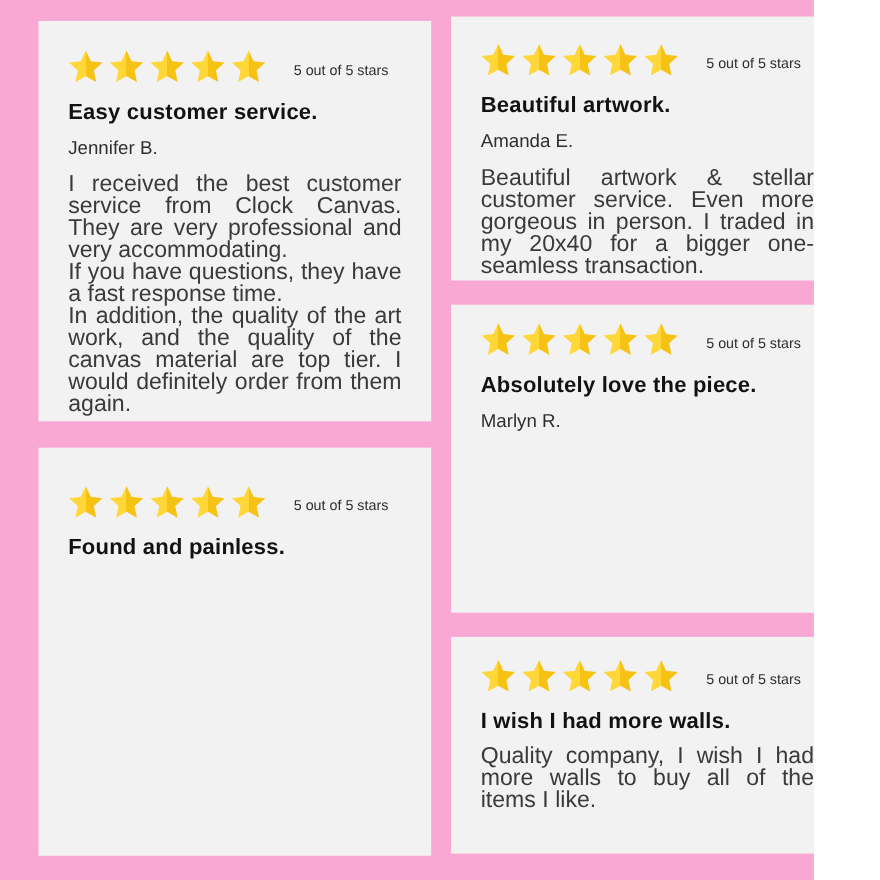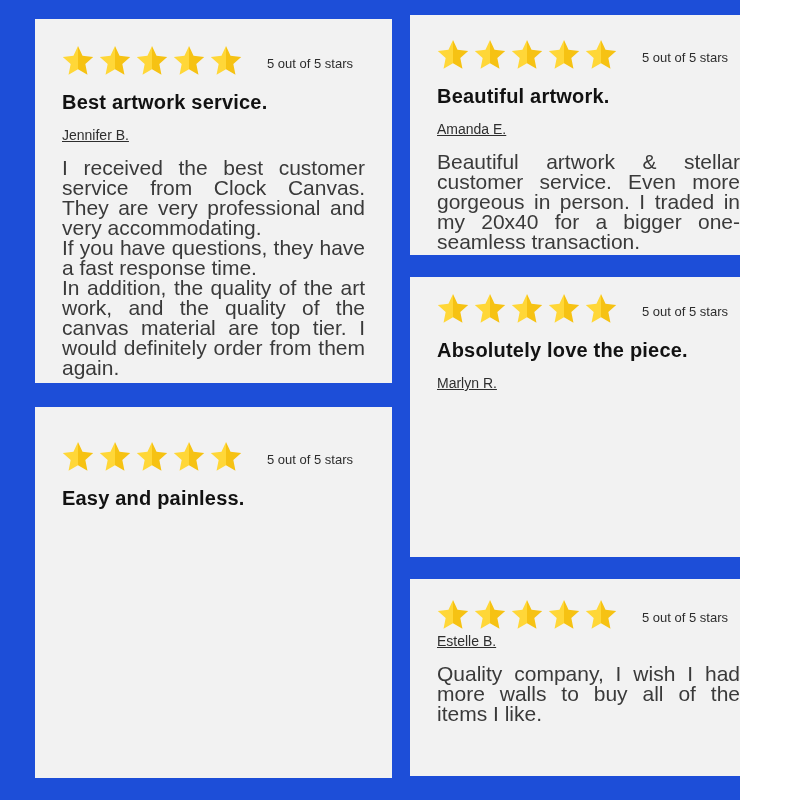--- a/index.html
+++ b/index.html
@@ -5,21 +5,21 @@
   html, body {
     margin: 0;
     padding: 0;
     background: #ffffff;
     font-family: "Liberation Sans", sans-serif;
   }
   .canvas {
     position: relative;
     width: 740px;
     height: 800px;
-    background: #1d4ed8;
+    background: #f9a8d4;
     overflow: hidden;
   }
   .column {
     position: absolute;
     width: 357px;
   }
   .col-left  { left: 35px;  top: 19px; }
   .col-right { left: 410px; top: 15px; }
 
   .card {
@@ -67,25 +67,24 @@
   }
   .review-title {
     font-size: 20px;
     font-weight: bold;
     color: #121212;
     line-height: 24px;
     letter-spacing: 0.2px;
     margin: 14px 0 10px 0;
   }
   .reviewer-name {
-    font-size: 14px;
+    font-size: 17px;
     color: #2e2e2e;
     line-height: 22px;
     margin: 0 0 12px 0;
-    text-decoration: underline;
   }
   .review-body {
     font-size: 21px;
     color: #3a3a3a;
     line-height: 20px;
     margin: 0;
     text-align: justify;
     white-space: pre-line;
   }
 </style>
@@ -119,21 +118,21 @@
   </svg>
             <svg viewBox="0 0 24 23">
     <polygon points="12,0.6 15.4,7.9 23.4,8.8 17.5,14.2 19.1,22.1 12,18.1 4.9,22.1 6.5,14.2 0.6,8.8 8.6,7.9" fill="url(#starGrad)"></polygon>
   </svg>
             <svg viewBox="0 0 24 23">
     <polygon points="12,0.6 15.4,7.9 23.4,8.8 17.5,14.2 19.1,22.1 12,18.1 4.9,22.1 6.5,14.2 0.6,8.8 8.6,7.9" fill="url(#starGrad)"></polygon>
   </svg>
           </span>
         <span class="rating-text">5 out of 5 stars</span>
       </div>
-      <h2 class="review-title">Best artwork service.</h2>
+      <h2 class="review-title">Easy customer service.</h2>
       <div class="reviewer-name">Jennifer B.</div>
       <p class="review-body">I received the best customer service from Clock Canvas. They are very professional and very accommodating.
 If you have questions, they have a fast response time.
 In addition, the quality of the art work, and the quality of the canvas material are top tier. I would definitely order from them again.</p>
     </section>
 
     <section class="card h371 pt34">
       <div class="star-row">
         <span class="stars">
             <svg viewBox="0 0 24 23">
@@ -147,21 +146,21 @@
   </svg>
             <svg viewBox="0 0 24 23">
     <polygon points="12,0.6 15.4,7.9 23.4,8.8 17.5,14.2 19.1,22.1 12,18.1 4.9,22.1 6.5,14.2 0.6,8.8 8.6,7.9" fill="url(#starGrad)"></polygon>
   </svg>
             <svg viewBox="0 0 24 23">
     <polygon points="12,0.6 15.4,7.9 23.4,8.8 17.5,14.2 19.1,22.1 12,18.1 4.9,22.1 6.5,14.2 0.6,8.8 8.6,7.9" fill="url(#starGrad)"></polygon>
   </svg>
           </span>
         <span class="rating-text">5 out of 5 stars</span>
       </div>
-      <h2 class="review-title">Easy and painless.</h2>
+      <h2 class="review-title">Found and painless.</h2>
     </section>
 
   </div>
 
   <div class="column col-right">
 
     <section class="card h240 pt24">
       <div class="star-row">
         <span class="stars">
             <svg viewBox="0 0 24 23">
@@ -226,19 +225,19 @@
   </svg>
             <svg viewBox="0 0 24 23">
     <polygon points="12,0.6 15.4,7.9 23.4,8.8 17.5,14.2 19.1,22.1 12,18.1 4.9,22.1 6.5,14.2 0.6,8.8 8.6,7.9" fill="url(#starGrad)"></polygon>
   </svg>
             <svg viewBox="0 0 24 23">
     <polygon points="12,0.6 15.4,7.9 23.4,8.8 17.5,14.2 19.1,22.1 12,18.1 4.9,22.1 6.5,14.2 0.6,8.8 8.6,7.9" fill="url(#starGrad)"></polygon>
   </svg>
           </span>
         <span class="rating-text">5 out of 5 stars</span>
       </div>
-      <div class="reviewer-name">Estelle B.</div>
+      <h2 class="review-title">I wish I had more walls.</h2>
       <p class="review-body">Quality company, I wish I had more walls to buy all of the items I like.</p>
     </section>
 
   </div>
 
 </div>
 
 </body></html>

